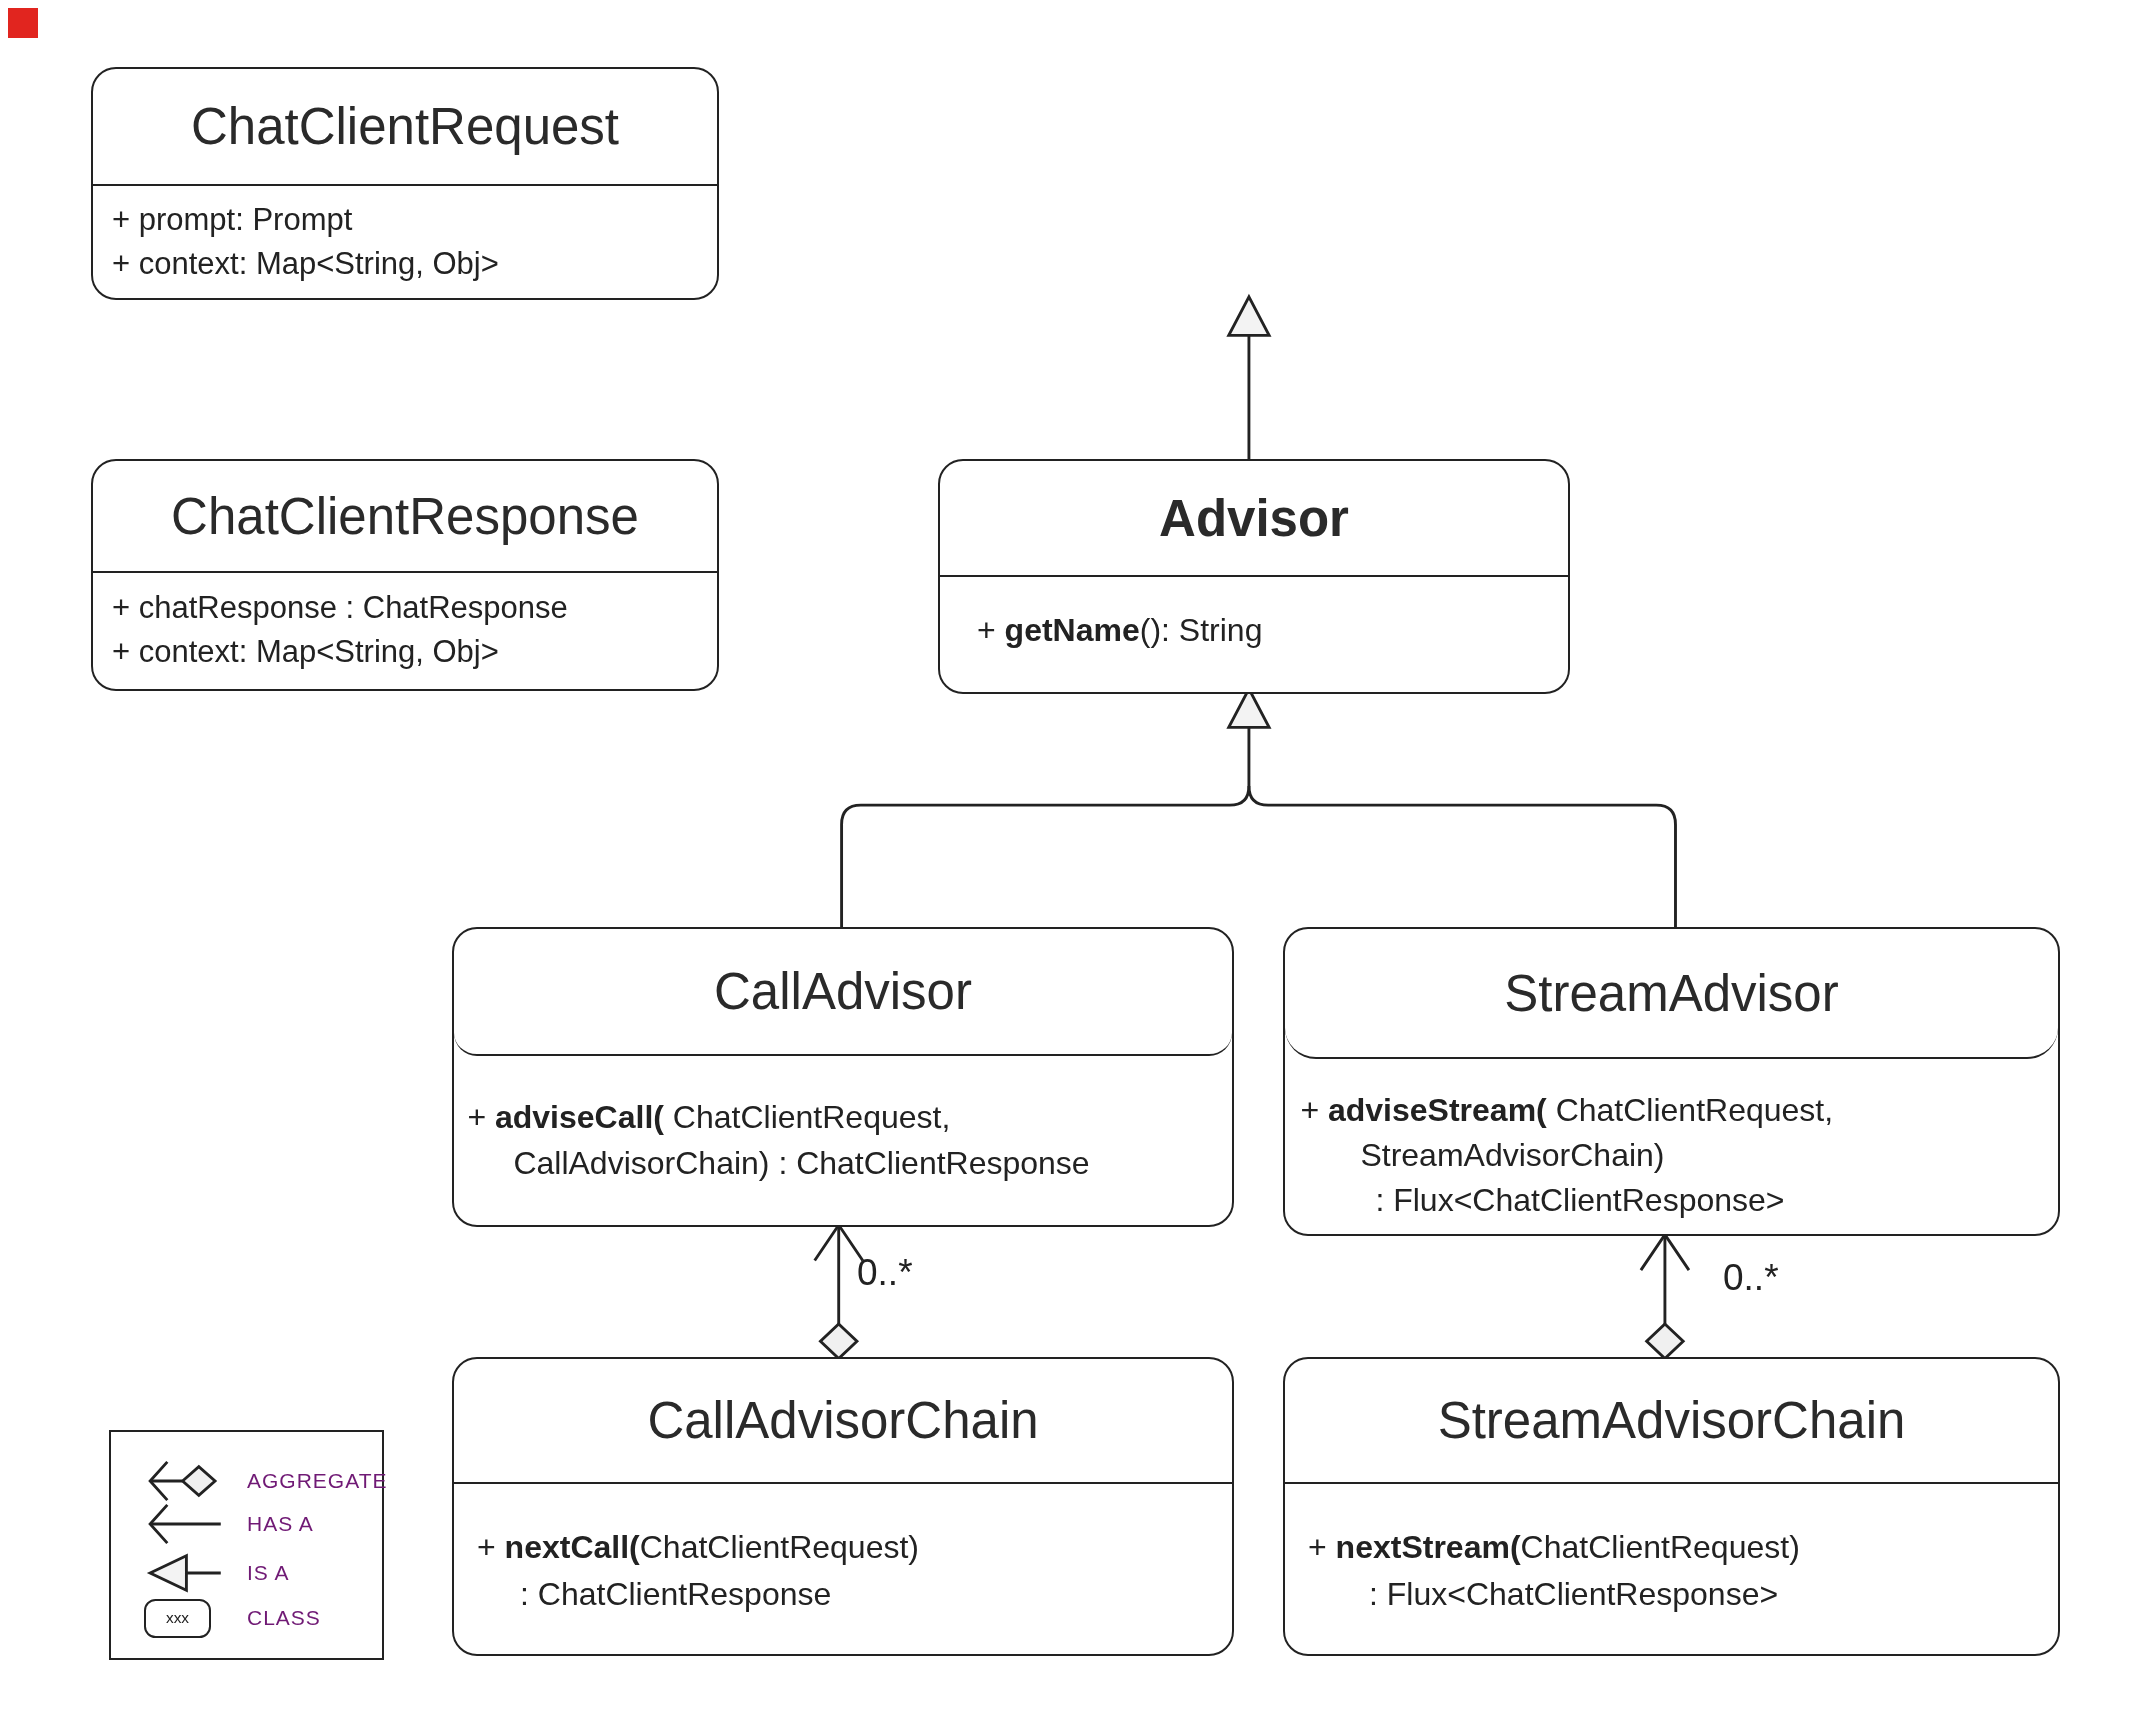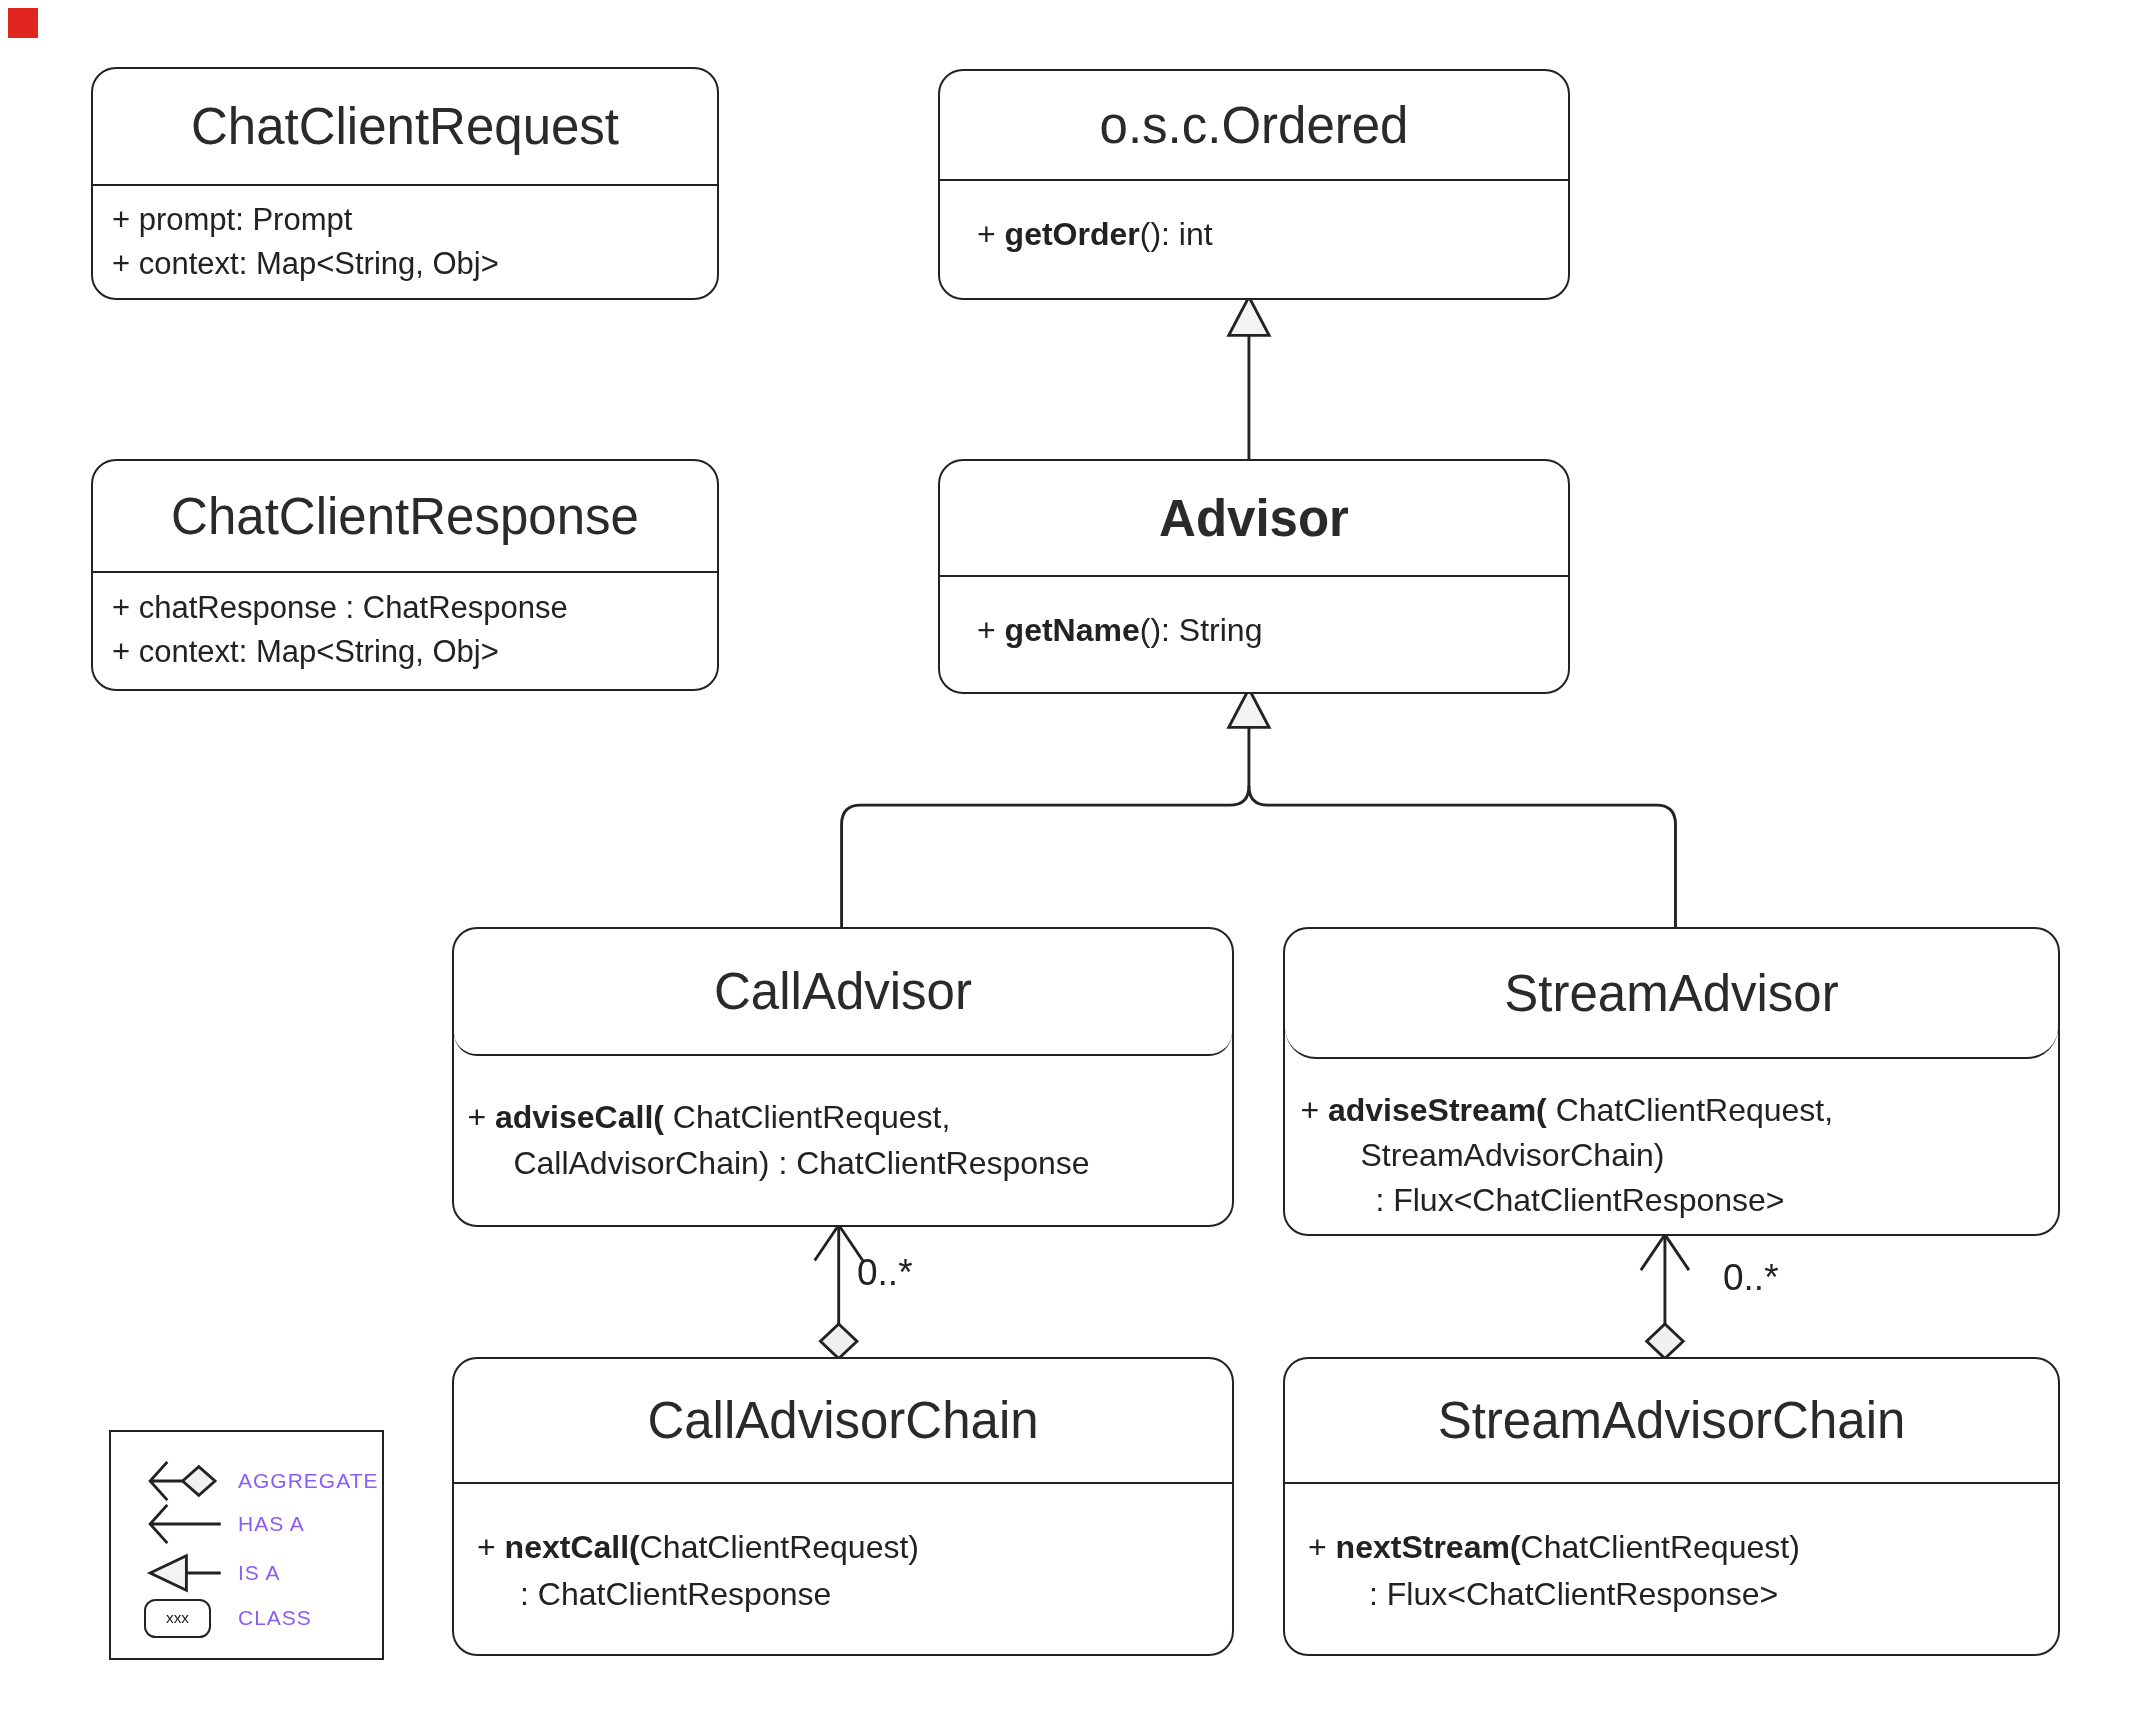--- a/index.html
+++ b/index.html
@@ -54,21 +54,21 @@
   .mult-stream{left:1723px;top:1257px;}
 
   .legend{position:absolute;left:109px;top:1430px;width:271px;height:226px;
     border:2.9px solid var(--stroke);background:#fff;}
   .lrow{position:absolute;left:33px;display:flex;align-items:center;height:42px;}
   .lrow.r0{top:28px;} .lrow.r1{top:71px;} .lrow.r2{top:120px;} .lrow.r3{top:165px;}
   .lglyph{width:88px;height:42px;display:flex;align-items:center;}
   .lglyph svg line, .lglyph svg polyline{stroke:var(--stroke);stroke-width:3;fill:none;}
   .lglyph svg polygon.ldia{fill:#f0f0f0;stroke:var(--stroke);stroke-width:3;}
   .lglyph svg polygon.ltri{fill:var(--fill);stroke:var(--stroke);stroke-width:3;}
-  .llabel{font-size:21px;letter-spacing:1px;color:#8b5cf6;margin-left:6px;white-space:nowrap;}
+  .llabel{font-size:21px;letter-spacing:1px;color:#701a75;margin-left:15px;white-space:nowrap;}
   .lclassbox{width:63px;height:35px;border:2.9px solid var(--stroke);border-radius:11.5px;
     display:flex;align-items:center;justify-content:center;font-size:15.4px;color:#222;}
 </style>
 </head>
 <body>
 
 <div class="canvas">
 
   <div class="marker"></div>
 
@@ -95,26 +95,20 @@
   </svg>
 
   <div class="uml-class c0">
     <div class="uml-title">ChatClientRequest</div>
     <div class="uml-members">
       <div class="mline"><span>+ prompt: Prompt</span><b></b><span></span></div>
       <div class="mline"><span>+ context: Map&lt;String, Obj&gt;</span></div>
     </div>
   </div>
 
-  <div class="uml-class c1">
-    <div class="uml-title">o.s.c.Ordered</div>
-    <div class="uml-members">
-      <div class="mline"><span>+ </span><b>getOrder</b><span>(): int</span></div>
-    </div>
-  </div>
 
   <div class="uml-class c2">
     <div class="uml-title">ChatClientResponse</div>
     <div class="uml-members">
       <div class="mline"><span>+ chatResponse : ChatResponse</span></div>
       <div class="mline"><span>+ context: Map&lt;String, Obj&gt;</span></div>
     </div>
   </div>
 
   <div class="uml-class c3">

